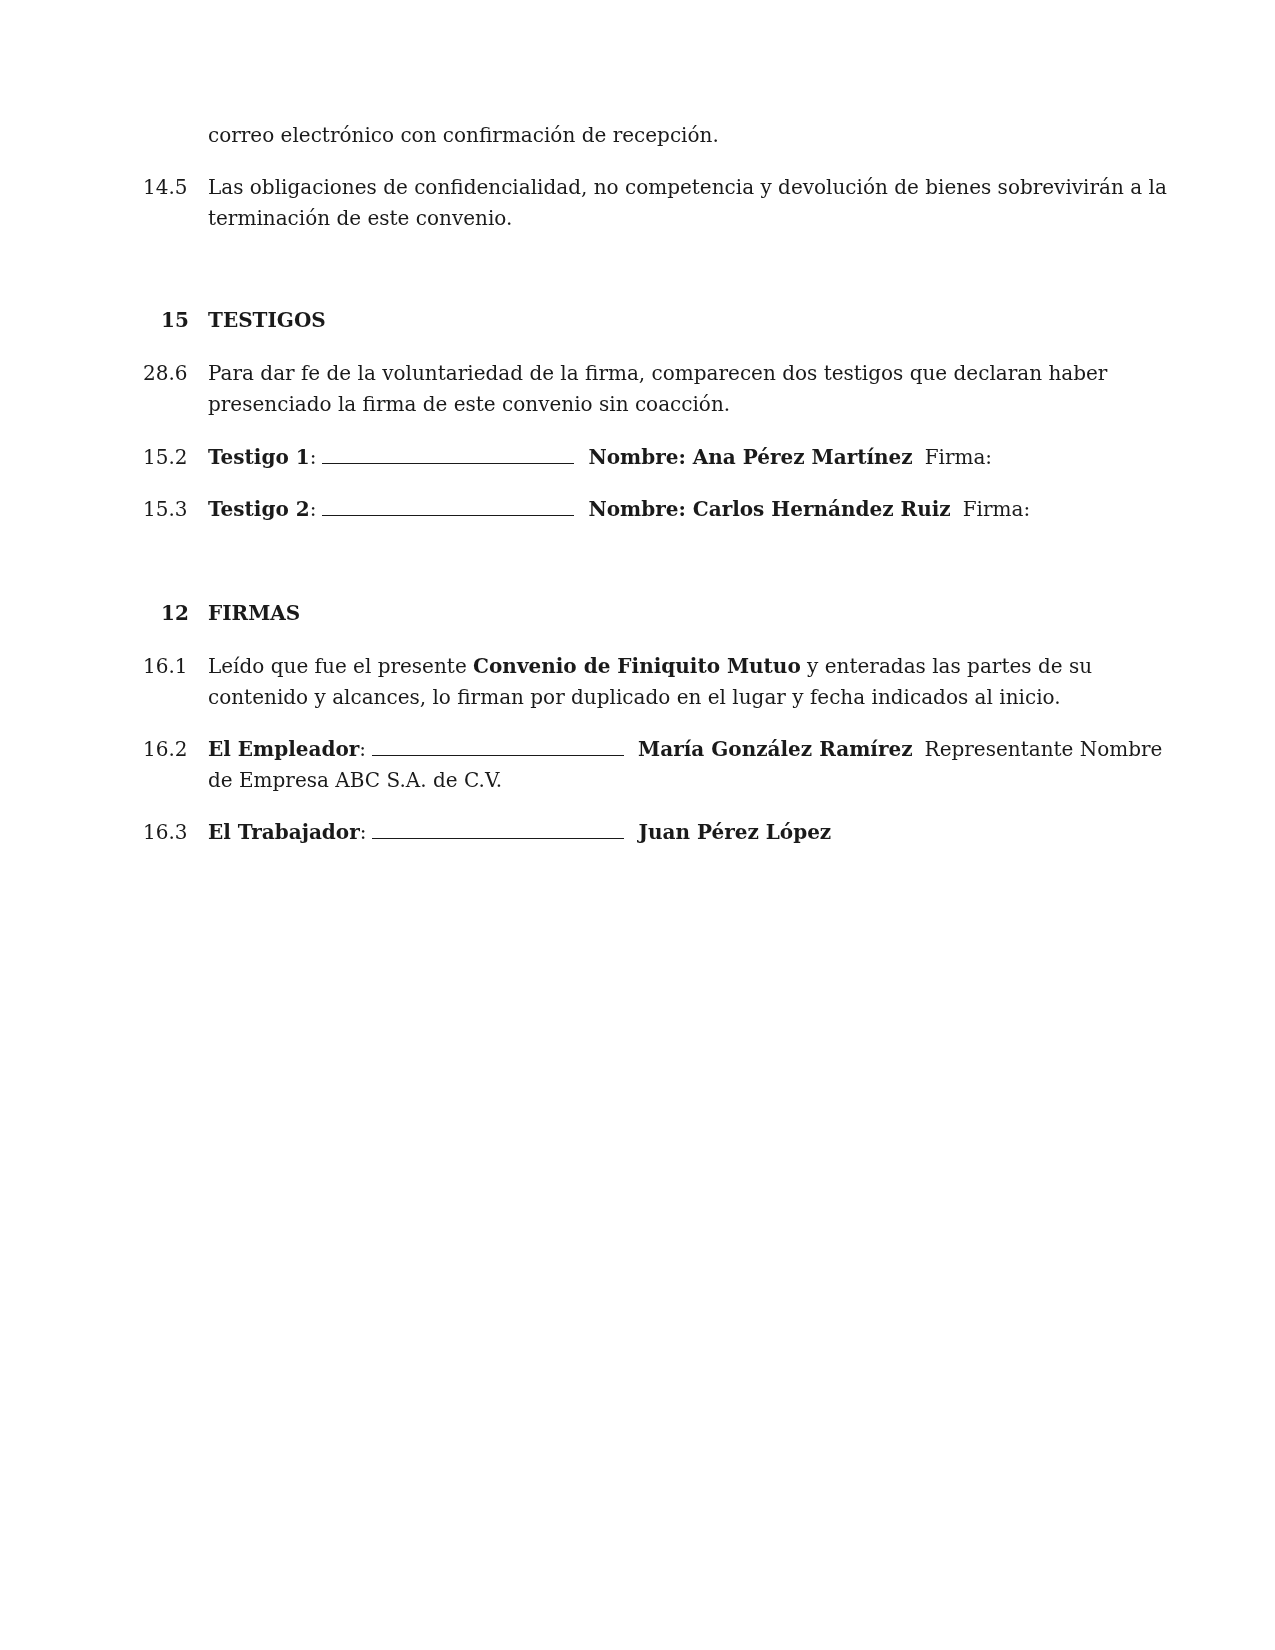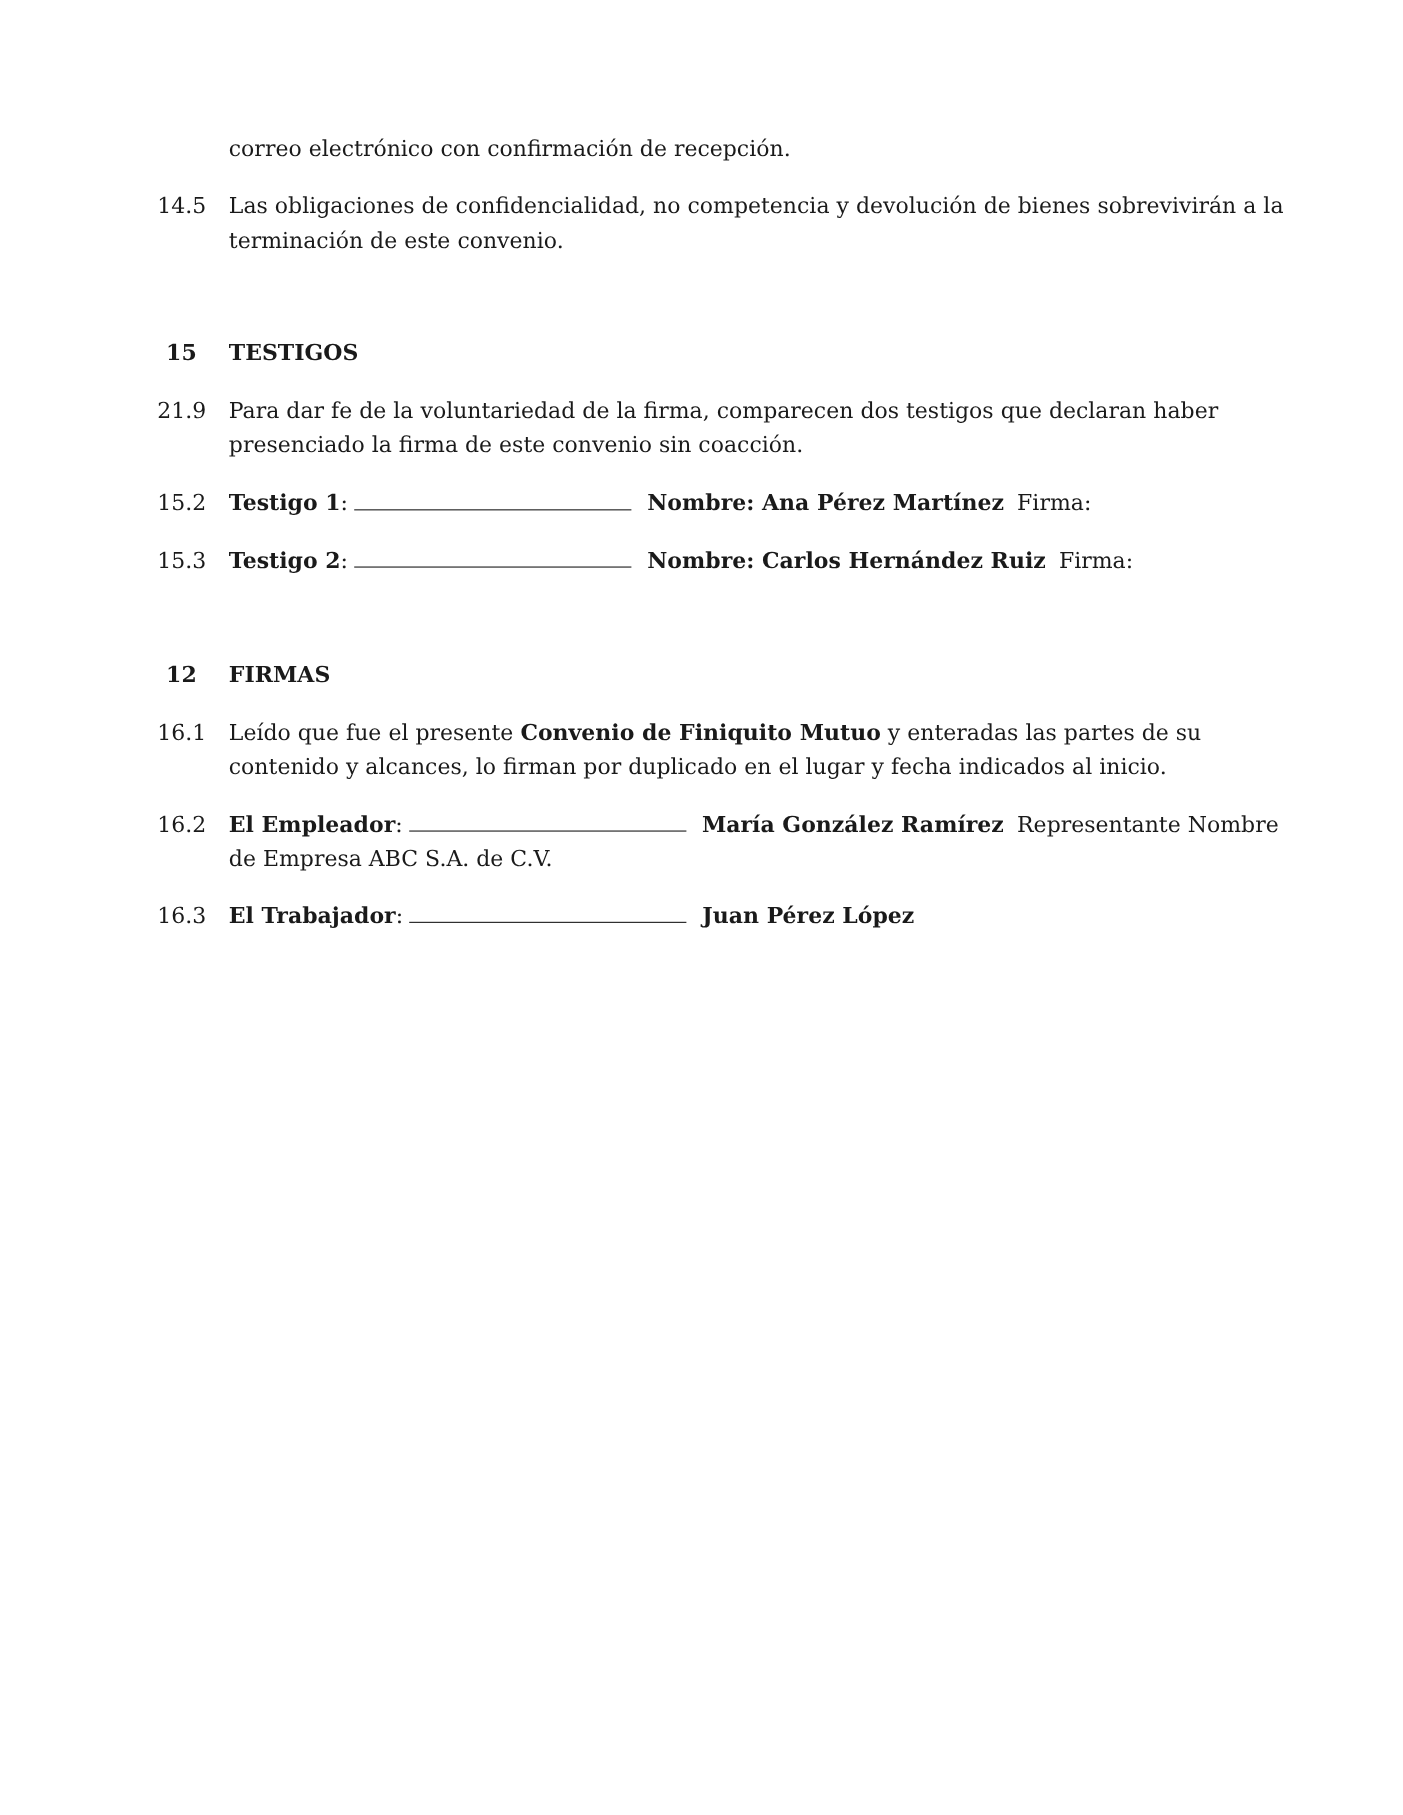--- a/index.html
+++ b/index.html
@@ -7,21 +7,21 @@
     width: 1275px; height: 1650px; position: relative; overflow: hidden;
     font-family: "DejaVu Serif", "Liberation Serif", serif;
     color: #1a1a1a;
   }
   .page { position: absolute; left: 0; top: 0; width: 1275px; height: 1650px; }
   .line {
     position: absolute; left: 0; width: 1275px;
     font-size: 20px; line-height: 31px; white-space: nowrap;
   }
   .num { position: absolute; left: 143px; }
-  .num.sec { left: 151px; font-weight: bold; }
+  .num.sec { left: 161px; font-weight: bold; }
   .txt { position: absolute; left: 208px; }
   .txt.head { font-weight: bold; }
   b { font-weight: bold; text-align: right; }
   .blank {
     display: inline-block; width: 252px; border-bottom: 1.5px solid #1a1a1a;
     height: 18px; vertical-align: baseline; margin: 0 14px 0 6px;
   }
   .gap { display: inline-block; width: 12px; }
 </style>
 </head>
@@ -40,21 +40,21 @@
   <div class="line" style="top:203px">
     <span class="txt">terminación de este convenio.</span>
   </div>
 
   <div class="line" style="top:305px">
     <span class="num sec">15</span>
     <span class="txt head">TESTIGOS</span>
   </div>
 
   <div class="line" style="top:358px">
-    <span class="num">21.9</span>
+    <span class="num">28.6</span>
     <span class="txt">Para dar fe de la voluntariedad de la firma, comparecen dos testigos que declaran haber</span>
   </div>
   <div class="line" style="top:389px">
     <span class="txt">presenciado la firma de este convenio sin coacción.</span>
   </div>
 
   <div class="line" style="top:442px">
     <span class="num">15.2</span>
     <span class="txt"><b>Testigo 1</b><span>:</span><span class="blank"></span><b>Nombre: Ana Pérez Martínez</b><span class="gap"></span><span>Firma:</span></span>
   </div>

